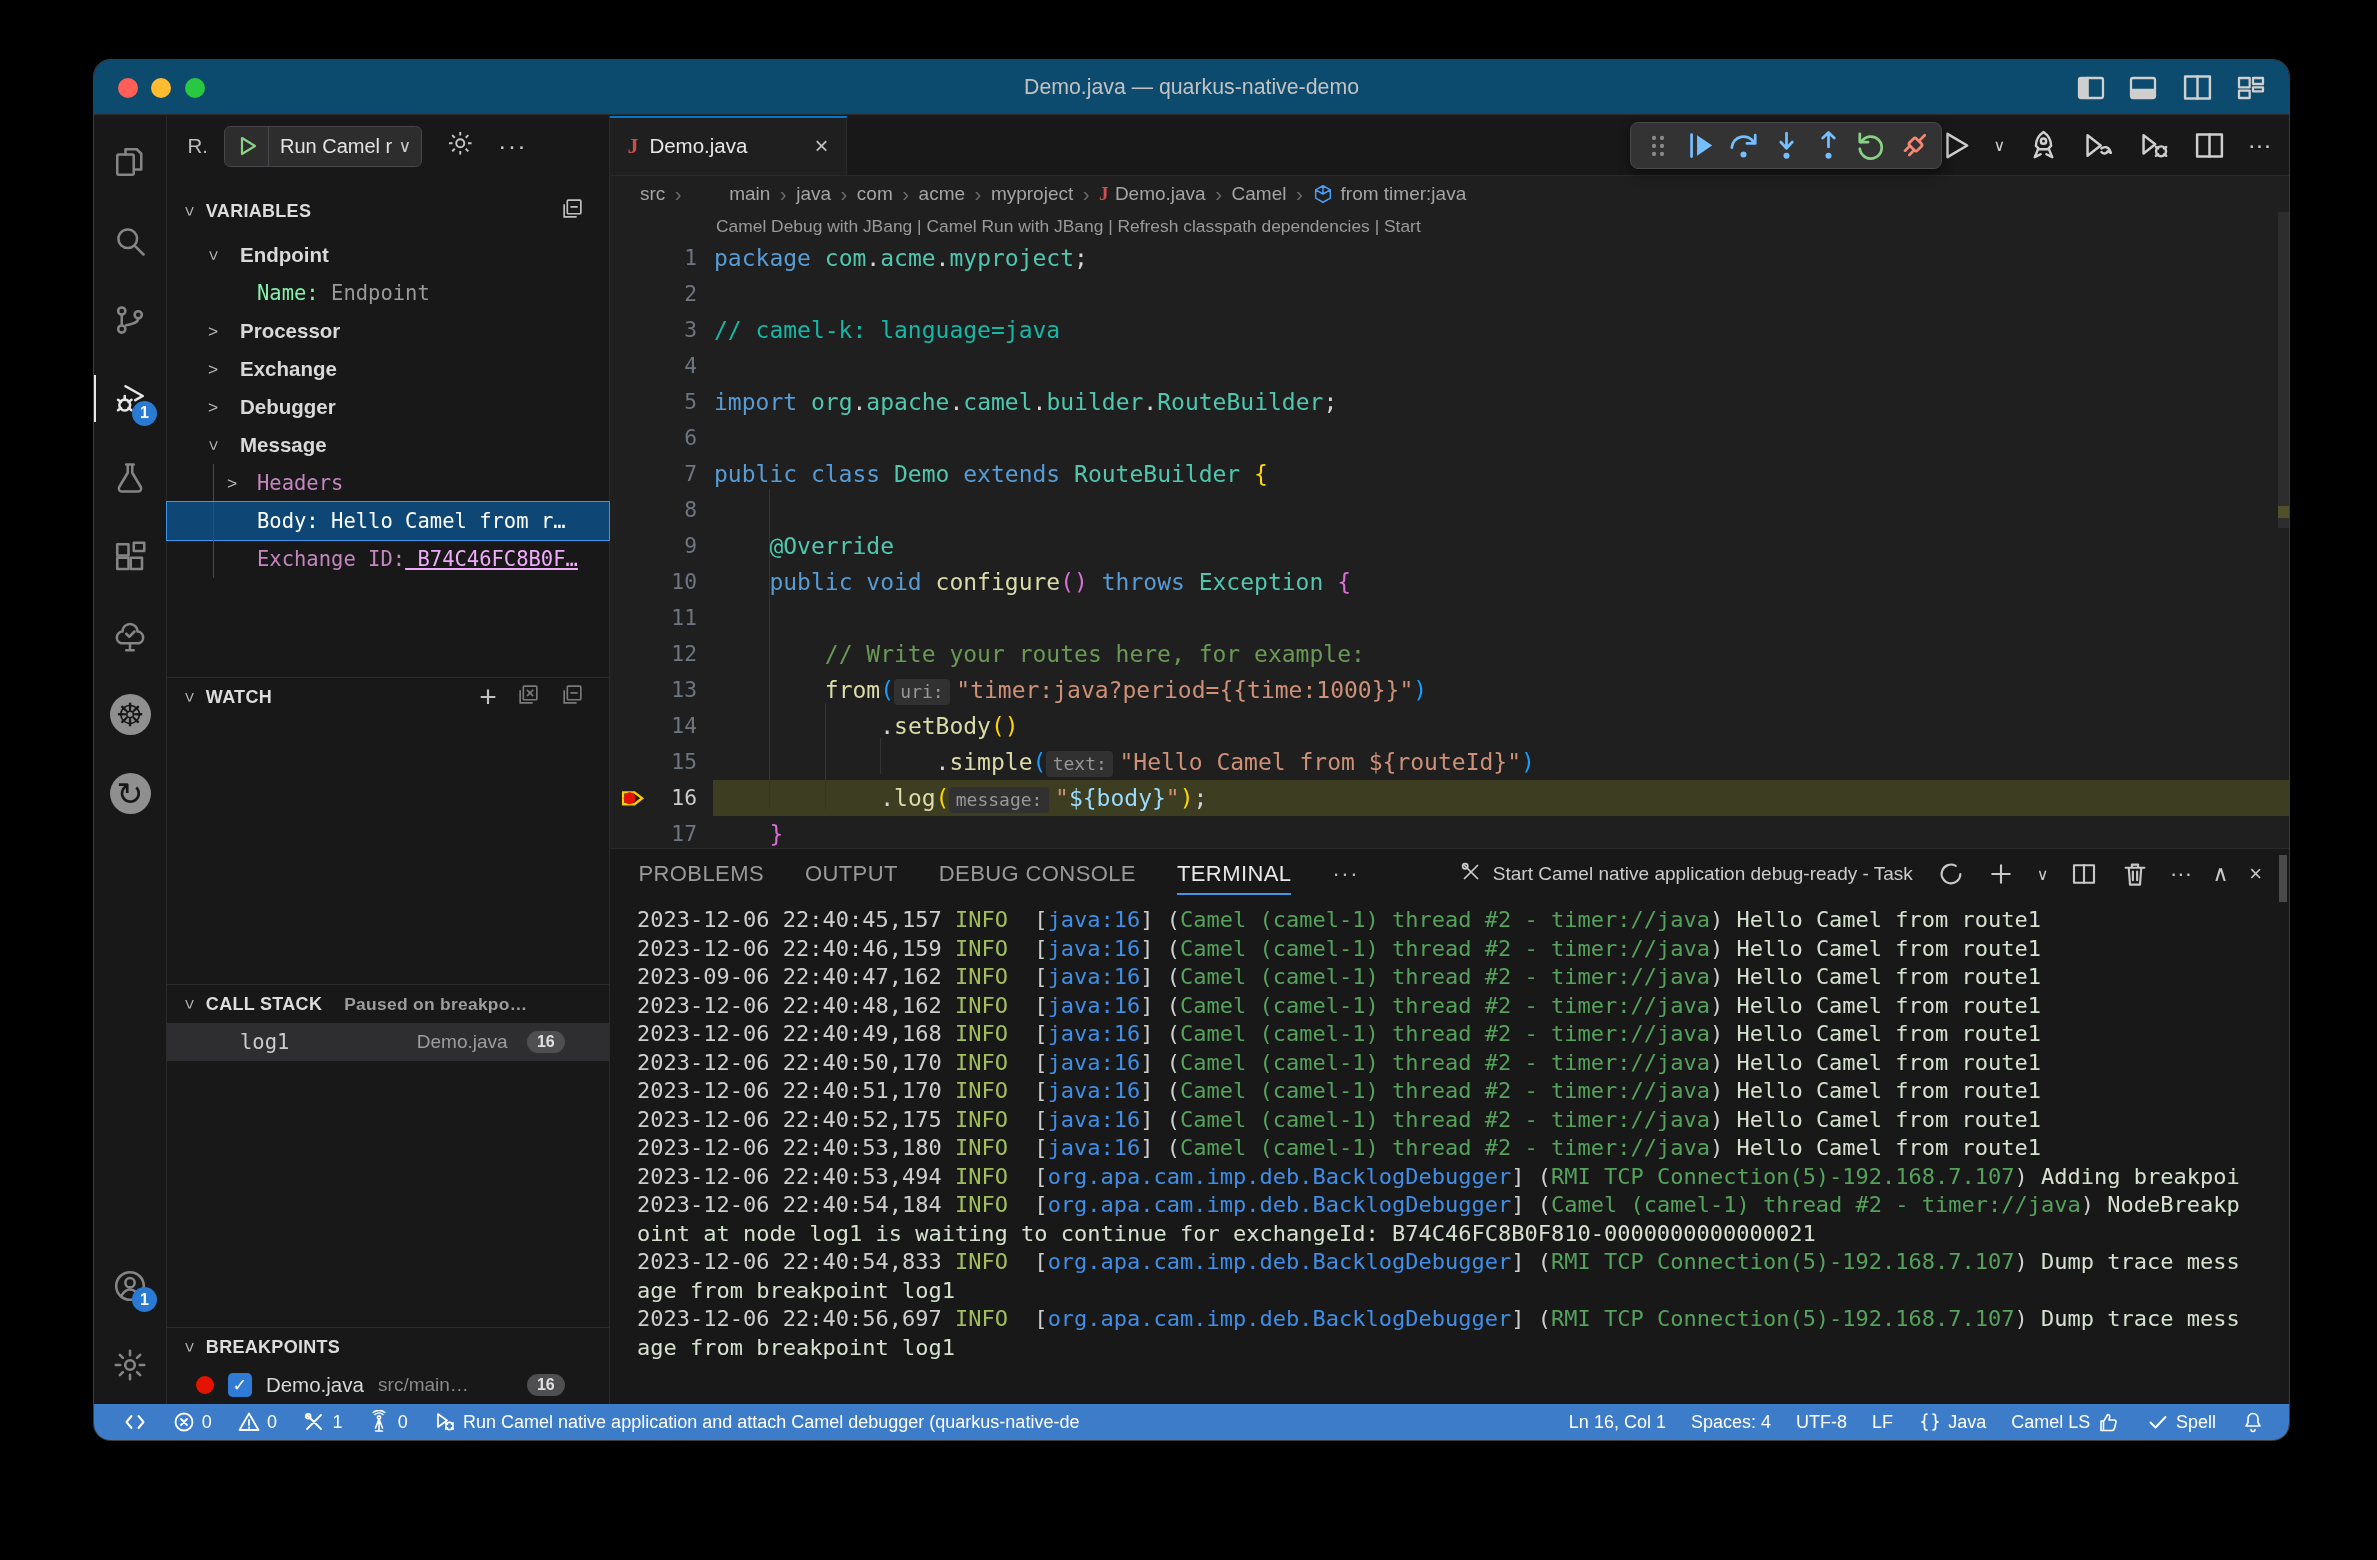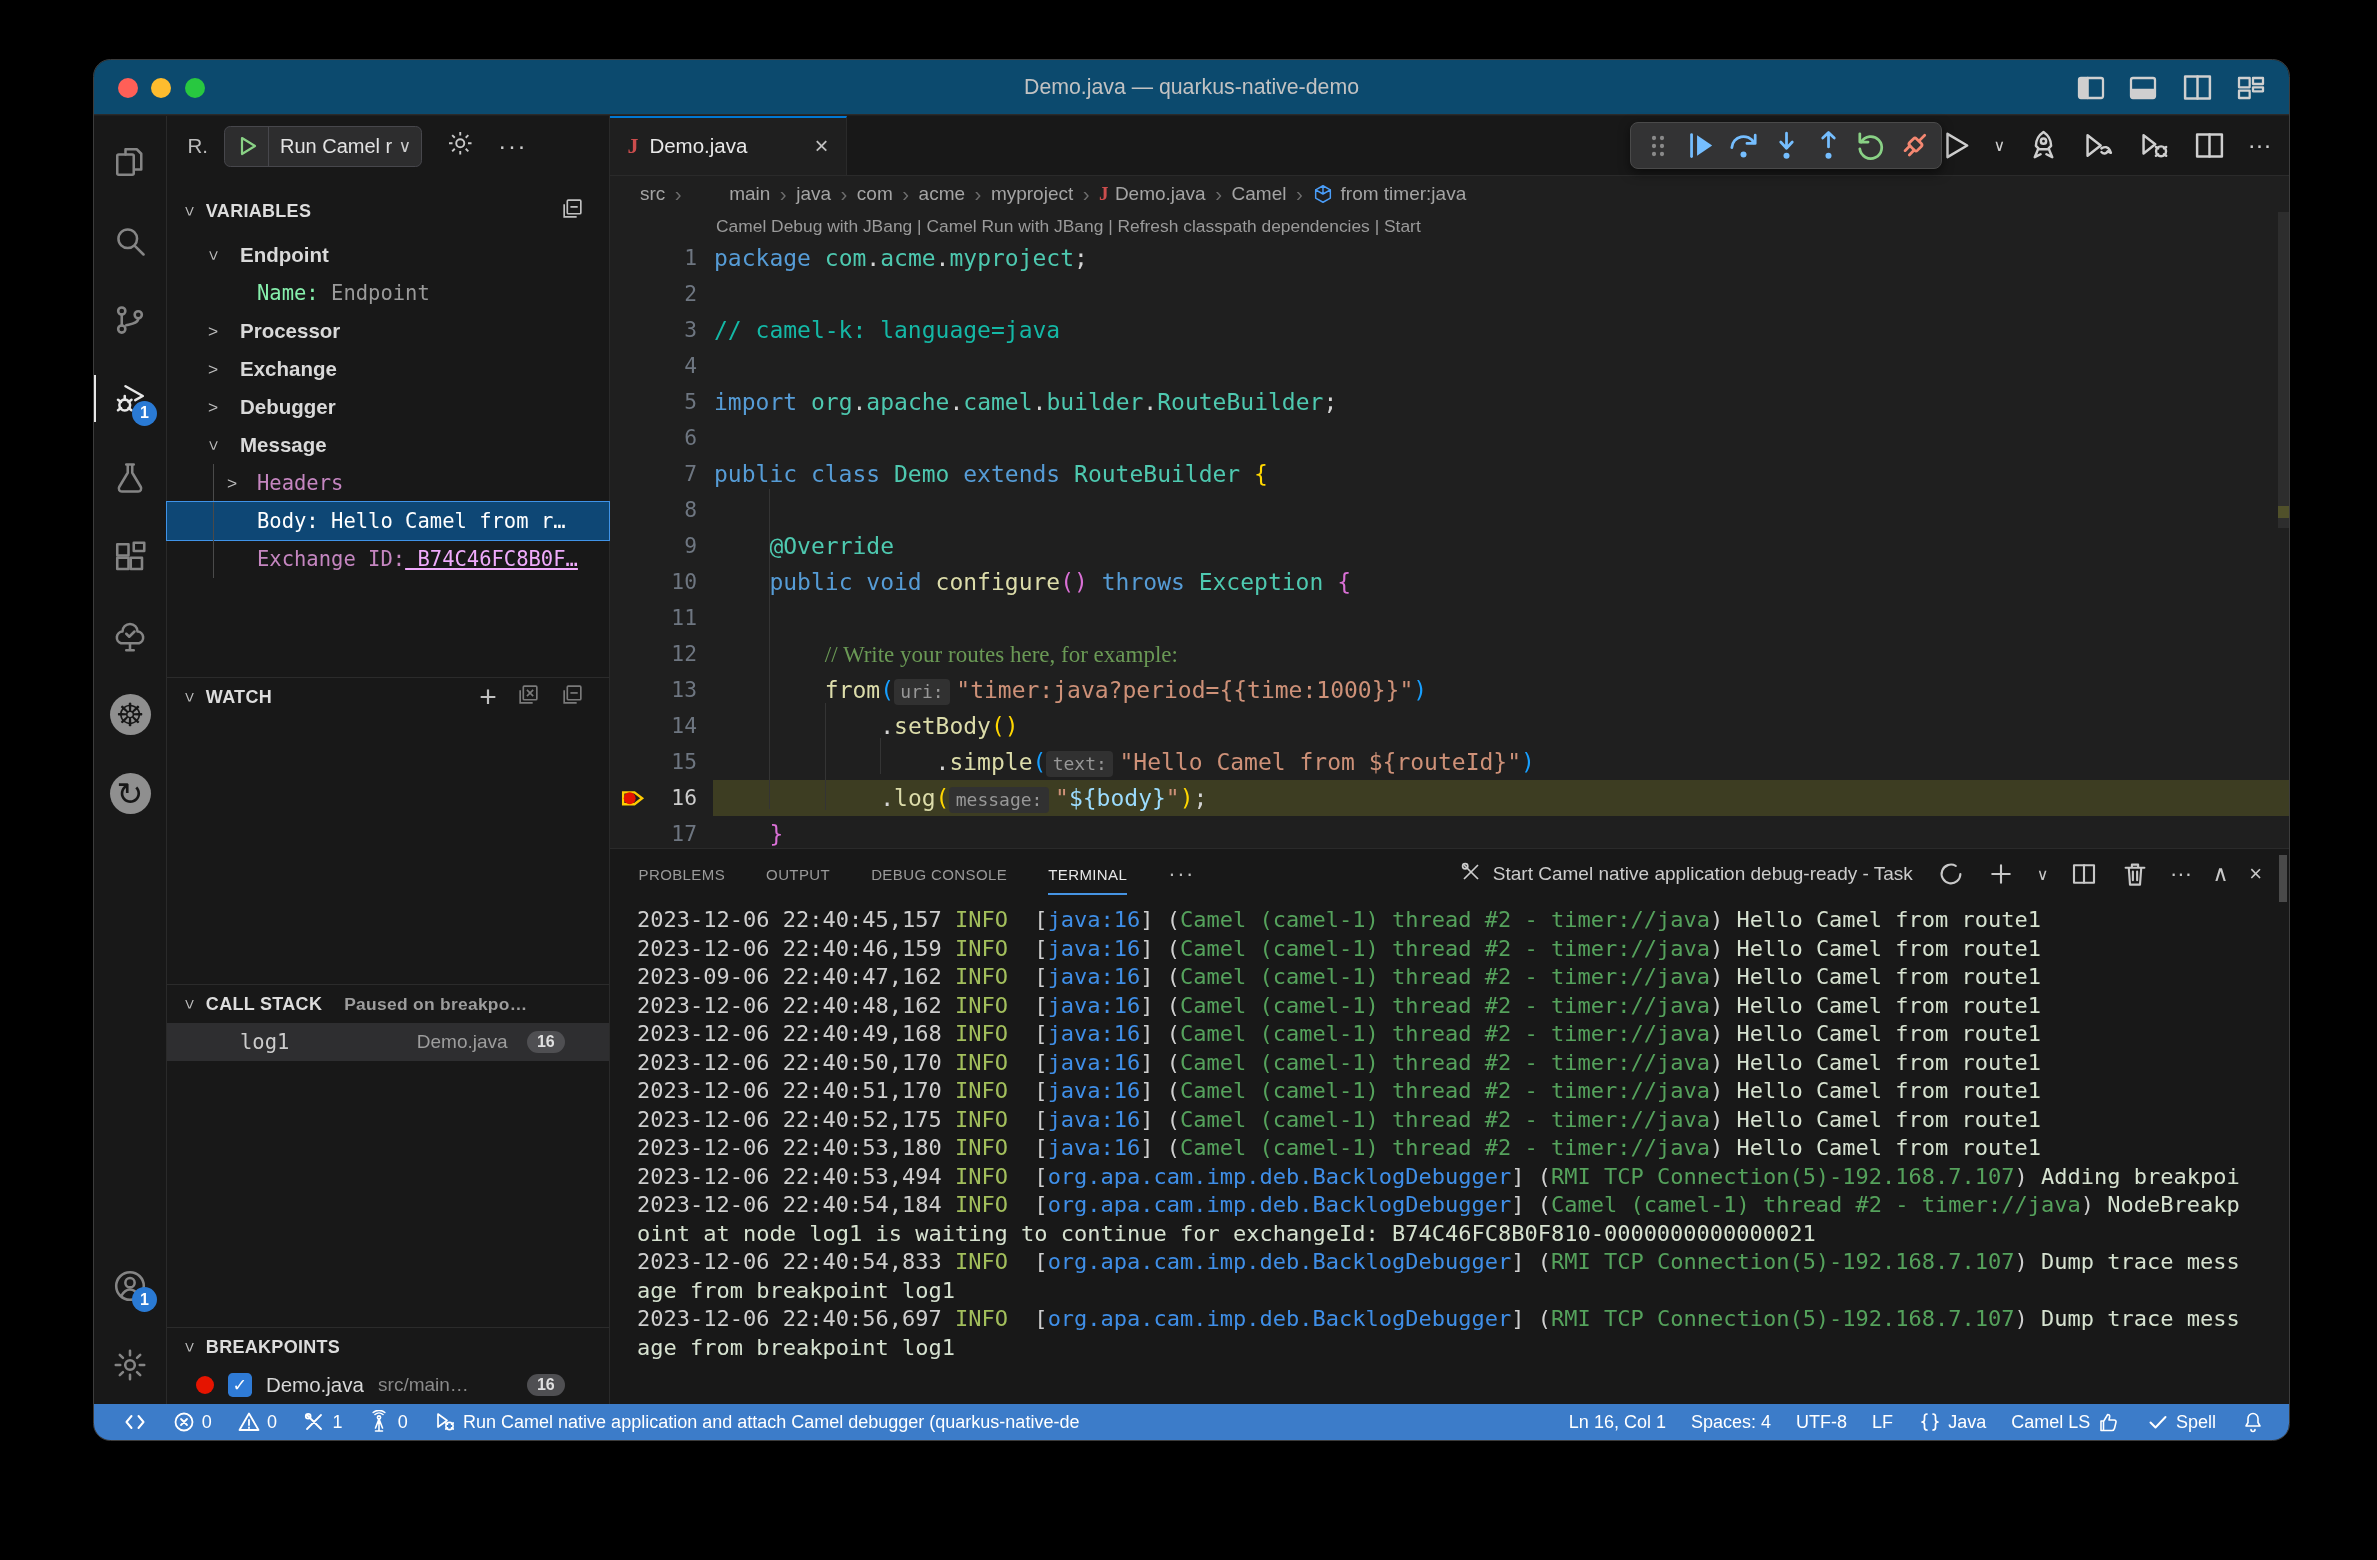--- a/index.html
+++ b/index.html
@@ -79,21 +79,21 @@
   .crow.current .lnum { color:#cccccc; }
   .codepre { padding-left:0; }
   .hint { background:#313131; color:#989898; font-size:18px; border-radius:4px; padding:2.4px 6.3px; margin-right:6.3px; }
   .iguide { position:absolute; width:0.8px; background:#343434; }
   .ov-col { position:absolute; right:0; top:0; bottom:0; width:11px; }
   .ov-slider { position:absolute; right:0; top:0; width:11px; height:316px; background:#2d2d2d; }
   .ov-marker { position:absolute; right:0; top:294px; width:11px; height:12.6px; background:#50502a; }
   
   .panel { height:558px; background:#181818; border-top:0.8px solid #2a2a2a; position:relative; }
   .panel-tabs { height:51px; display:flex; align-items:center; padding-left:28.5px; gap:41px; }
-  .ptab { font-size:15px; letter-spacing:0.4px; color:#9a9a9a; height:51px; display:flex; align-items:center; position:relative; }
+  .ptab { font-size:22px; letter-spacing:0.4px; color:#9a9a9a; height:51px; display:flex; align-items:center; position:relative; }
   .ptab.active { color:#e7e7e7; }
   .ptab.active::after { content:""; position:absolute; left:0; right:0; bottom:4.7px; height:2.4px; background:#4694e3; }
   .ptab-more { color:#bdbdbd; font-size:22px; letter-spacing:1.6px; }
   .panel-right { margin-left:auto; display:flex; align-items:center; gap:23px; padding-right:27px; color:#cccccc; }
   .task-lbl { font-size:19px; color:#cccccc; display:flex; align-items:center; gap:9.5px; }
   .p-act { font-size:22px; color:#c8c8c8; display:flex; align-items:center; }
   .term { position:absolute; left:0; right:0; top:51px; bottom:0; padding:6.3px 0 0 27px; font-family:"DejaVu Sans Mono",monospace; font-size:22px; }
   .trml { height:28.5px; line-height:28.5px; white-space:pre; color:#cfcfcf; }
   .term-scroll { position:absolute; right:1.6px; top:6.3px; width:8px; height:47px; background:#4a4a4a; }
   
@@ -499,21 +499,21 @@
             <div class="crow"><div class="gutter"><div class="glyph"></div><div class="lnum">2</div></div><span class="codepre"></span></div>
             <div class="crow"><div class="gutter"><div class="glyph"></div><div class="lnum">3</div></div><span class="codepre"><span style="color: #14b8a6;">// camel-k: language=java</span></span></div>
             <div class="crow"><div class="gutter"><div class="glyph"></div><div class="lnum">4</div></div><span class="codepre"></span></div>
             <div class="crow"><div class="gutter"><div class="glyph"></div><div class="lnum">5</div></div><span class="codepre"><span style="color: rgb(86, 156, 214);">import </span><span style="color: rgb(78, 201, 176);">org</span><span>.</span><span style="color: rgb(78, 201, 176);">apache</span><span>.</span><span style="color: rgb(78, 201, 176);">camel</span><span>.</span><span style="color: rgb(78, 201, 176);">builder</span><span>.</span><span style="color: rgb(78, 201, 176);">RouteBuilder</span><span>;</span></span></div>
             <div class="crow"><div class="gutter"><div class="glyph"></div><div class="lnum">6</div></div><span class="codepre"></span></div>
             <div class="crow"><div class="gutter"><div class="glyph"></div><div class="lnum">7</div></div><span class="codepre"><span style="color: rgb(86, 156, 214);">public class </span><span style="color: rgb(78, 201, 176);">Demo </span><span style="color: rgb(86, 156, 214);">extends </span><span style="color: rgb(78, 201, 176);">RouteBuilder </span><span style="color: rgb(255, 215, 0);">{</span></span></div>
             <div class="crow"><div class="gutter"><div class="glyph"></div><div class="lnum">8</div></div><span class="codepre"></span></div>
             <div class="crow"><div class="gutter"><div class="glyph"></div><div class="lnum">9</div></div><span class="codepre"><span>    </span><span style="color: rgb(78, 201, 176);">@Override</span></span></div>
             <div class="crow"><div class="gutter"><div class="glyph"></div><div class="lnum">10</div></div><span class="codepre"><span>    </span><span style="color: rgb(86, 156, 214);">public void </span><span style="color: rgb(220, 220, 170);">configure</span><span style="color: rgb(218, 112, 214);">()</span><span style="color: rgb(86, 156, 214);"> throws </span><span style="color: rgb(78, 201, 176);">Exception </span><span style="color: rgb(218, 112, 214);">{</span></span></div>
             <div class="crow"><div class="gutter"><div class="glyph"></div><div class="lnum">11</div></div><span class="codepre"></span></div>
-            <div class="crow"><div class="gutter"><div class="glyph"></div><div class="lnum">12</div></div><span class="codepre"><span>        </span><span style="color: rgb(106, 153, 85); font-family: Liberation Serif, serif;">// Write your routes here, for example:</span></span></div>
+            <div class="crow"><div class="gutter"><div class="glyph"></div><div class="lnum">12</div></div><span class="codepre"><span>        </span><span style="color: rgb(106, 153, 85);">// Write your routes here, for example:</span></span></div>
             <div class="crow"><div class="gutter"><div class="glyph"></div><div class="lnum">13</div></div><span class="codepre"><span>        </span><span style="color: rgb(220, 220, 170);">from</span><span style="color: rgb(23, 159, 255);">(</span><span class="hint">uri:</span><span style="color: rgb(206, 145, 120);">"timer:java?period={{time:1000}}"</span><span style="color: rgb(23, 159, 255);">)</span></span></div>
             <div class="crow"><div class="gutter"><div class="glyph"></div><div class="lnum">14</div></div><span class="codepre"><span>            </span><span>.</span><span style="color: rgb(220, 220, 170);">setBody</span><span style="color: rgb(255, 215, 0);">()</span></span></div>
             <div class="crow"><div class="gutter"><div class="glyph"></div><div class="lnum">15</div></div><span class="codepre"><span>                </span><span>.</span><span style="color: rgb(220, 220, 170);">simple</span><span style="color: rgb(23, 159, 255);">(</span><span class="hint">text:</span><span style="color: rgb(206, 145, 120);">"Hello Camel from ${routeId}"</span><span style="color: rgb(23, 159, 255);">)</span></span></div>
             <div class="crow current"><div class="gutter"><div class="glyph"><svg width="28.5" height="28.5" viewBox="0 0 24 24">
                     <path d="M3.5 7h9.5l6.5 5-6.5 5H3.5z" fill="none" stroke="#ffcc00" stroke-width="2"></path>
                     <circle cx="9" cy="12" r="5" fill="#e51400"></circle>
                   </svg></div><div class="lnum">16</div></div><span class="codepre"><span>            </span><span>.</span><span style="color: rgb(220, 220, 170);">log</span><span style="color: rgb(255, 215, 0);">(</span><span class="hint">message:</span><span style="color: rgb(206, 145, 120);">"</span><span style="color: rgb(156, 220, 254);">${body}</span><span style="color: rgb(206, 145, 120);">"</span><span style="color: rgb(255, 215, 0);">)</span><span>;</span></span></div>
             <div class="crow"><div class="gutter"><div class="glyph"></div><div class="lnum">17</div></div><span class="codepre"><span>    </span><span style="color: rgb(218, 112, 214);">}</span></span></div>
           </div>
         <div class="iguide" style="left:calc(104px + 4ch); top:277px; height:320px;"></div>

